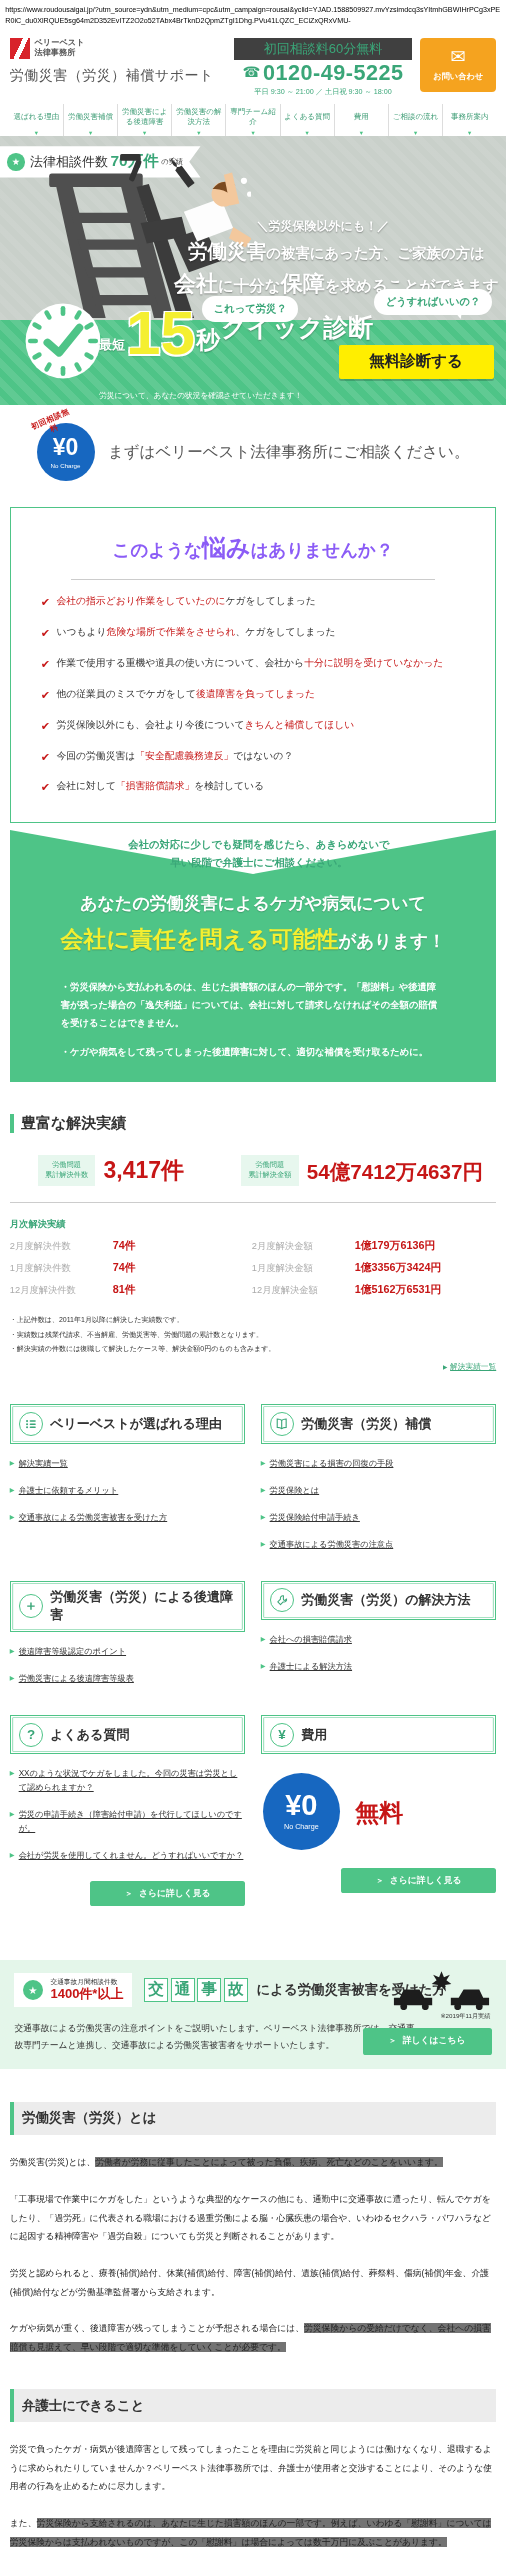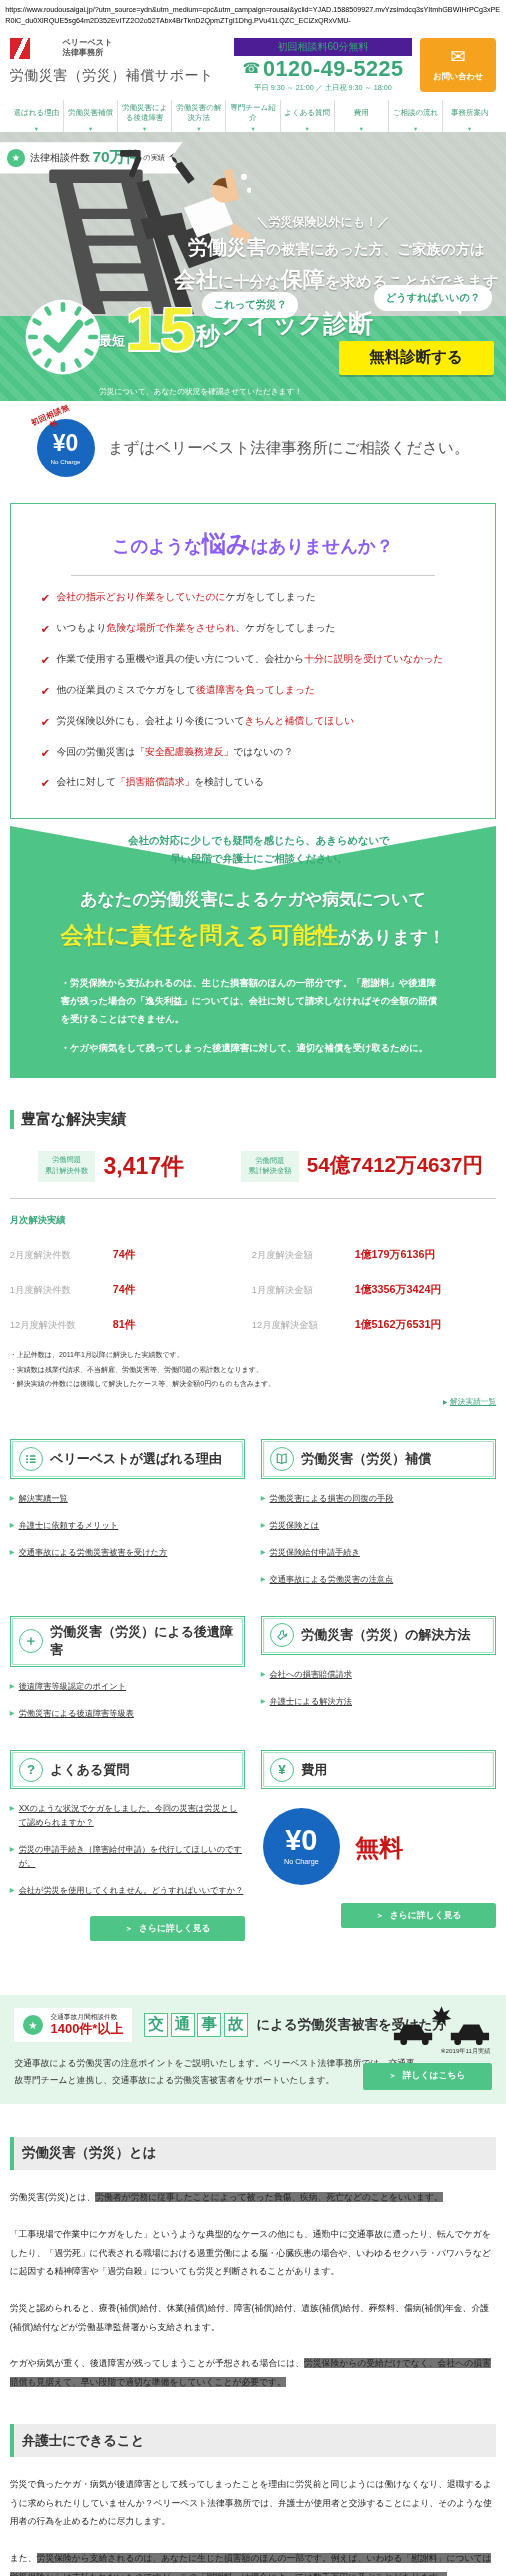--- a/index.html
+++ b/index.html
@@ -11,29 +11,29 @@
     font-family:"Liberation Sans","DejaVu Sans",sans-serif;
   }
   a { cursor:pointer; }
 
   
   .url-bar { font-size:7.2px; line-height:1.55; padding:4.1px 5.2px 6.2px; color:#000; word-break:break-all; }
 
   
   .site-header { display:flex; align-items:flex-start; padding:5.2px 9.8px 0; }
   .brand { }
-  .brand-row { display:flex; align-items:center;gap:28px; }
+  .brand-row { display:flex; align-items:center; }
   .logo-mark { width:20.6px; height:20.6px; background:#d8232a; position:relative; flex:0 0 auto; }
   .logo-mark::after { content:""; position:absolute; inset:0;
     background:linear-gradient(115deg,transparent 44%,#fff 44%,#fff 62%,transparent 62%); }
   .logo-text { font-size:8.2px; font-weight:bold; color:#555; line-height:1.3; margin-left:4.1px; }
   .page-title { font-size:14px; color:#555; margin-top:8.2px; letter-spacing:0.5px; }
   .header-right { margin-left:auto; display:flex; align-items:flex-start; }
   .phone-block { text-align:center; margin-right:8.2px; }
-  .free-label { background:#4c1d95; color:#3aa678; font-size:10px; padding:2.1px 0; width:178px; margin:0 auto; }
+  .free-label { background:#404040; color:#3aa678; font-size:13px; padding:2.1px 0; width:178px; margin:0 auto; }
   .phone-number { color:#3aa678; font-size:21.6px; font-weight:bold; line-height:1.2; letter-spacing:0.5px; }
   .phone-glyph { font-size:14.4px; vertical-align:3.1px; margin-right:2.1px; }
   .hours { color:#3aa678; font-size:7.2px; margin-top:1px; }
   .contact-btn { width:76px; height:54px; background:#f5a31f; border-radius:4.1px; color:#fff;
     display:flex; flex-direction:column; align-items:center; justify-content:center; font-weight:bold; font-size:8.2px; cursor:pointer; }
   .contact-btn .env { font-size:18.5px; line-height:1; margin-bottom:4.1px; }
 
   
   .nav { display:flex; margin-top:7.2px; padding:0 9.8px; }
   .nav-item { flex:1; text-align:center; font-size:7.5px; color:#3f9d76; border-left:0.5px solid #ddd;
@@ -42,21 +42,21 @@
   .nav-label { min-height:21.6px; display:flex; align-items:center; justify-content:center; line-height:1.35; }
   .nav-arrow { color:#4ec487; font-size:5.7px; margin-top:2.1px; }
 
   
   .hero { position:relative; height:184px; background:#c9d0ca;
     background-image:repeating-linear-gradient(45deg,rgba(255,255,255,.07) 0 6.2px,transparent 6.2px 12.4px); }
   .hero-badge { position:absolute; top:10.3px; left:0; background:#fff; display:flex; align-items:center;
     padding:5.2px 17.5px 5.2px 7.2px; clip-path:polygon(0 0,100% 0,calc(100% - 11.3px) 50%,100% 100%,0 100%); }
   .medal { width:17.5px; height:17.5px; border-radius:50%; background:#4ec487; color:#fff; display:flex;
     align-items:center; justify-content:center; font-size:9.3px; margin-right:5.2px; flex:0 0 auto; }
-  .hero-badge .pre { font-size:10px; color:#333; }
+  .hero-badge .pre { font-size:13px; color:#333; }
   .hero-badge .num { font-size:15.5px; font-weight:bold; color:#3aa678; margin:0 2.6px; }
   .hero-badge .post { font-size:7.2px; color:#333; }
   .hero-art { position:absolute; left:18.5px; top:15.5px; }
   .hero-copy { position:absolute; right:7.2px; top:82px; text-align:center; color:#fff; font-weight:bold;
     text-shadow:0 1px 1.5px rgba(0,0,0,.35); }
   .hero-copy .c1 { font-size:12px; margin-right:27px; }
   .hero-copy .c2 { font-size:14.4px; margin-top:3.1px; }
   .hero-copy .c2 .em { font-size:19.6px; }
   .hero-copy .c3 { font-size:15.5px; margin-top:4.1px; }
   .hero-copy .c3 .em { font-size:22px; }
@@ -113,29 +113,29 @@
   .appeal-line2 .em { color:#f4ef30; font-size:23px; }
   .appeal-line2 .rest { color:#fff; font-size:17.5px; }
   .appeal-bullets { margin-top:23px; color:#fff; font-size:9.3px; font-weight:bold; line-height:1.95; padding:0 25px; }
   .appeal-bullets .b2 { margin-top:10.3px; }
 
   
   .results { margin:32px 9.8px 0; }
   .h2a { border-left:4.1px solid #4ec487; padding-left:7.2px; font-size:15px; font-weight:bold; color:#333; }
   .results-intro { margin-top:18.5px; font-size:8.8px; }
   .totals { display:flex; align-items:center; margin-top:21.6px; }
-  .total { display:flex; align-items:flex-start;padding-left:28px; }
+  .total { display:flex; align-items:flex-end;padding-left:28px; }
   .total + .total { margin-left:29px; }
   .total-label { background:#e7f7ee; color:#3aa678; font-size:7.2px; text-align:center; padding:4.6px 7.2px;
     line-height:1.5; margin-right:8.2px; }
   .total-value { color:#c61616; font-weight:bold; font-size:23px; white-space:nowrap; }
   .total.amount .total-value { font-size:20.6px; }
   .hr1 { border:none; border-top:0.5px solid #ccc; margin:16.5px 0 0; }
   .monthly-title { color:#3aa678; font-weight:bold; font-size:9.3px; margin-top:14.4px; }
-  .monthly-row { display:flex; align-items:baseline; margin-top:21px; }
+  .monthly-row { display:flex; align-items:baseline; margin-top:8px; }
   .m-pair { display:flex; align-items:baseline; }
   .m-pair.left { width:242px; }
   .m-label { color:#aaa; font-size:9.3px; width:103px; }
   .m-value { color:#c61616; font-weight:bold; font-size:10.8px; }
   .notes { margin-top:16.5px; font-size:7px; line-height:2.05; }
   .results-link-row { text-align:right; margin-top:6.2px; }
   .green-link { color:#3aa678; font-size:7.7px; text-decoration:underline; }
   .tri-g { color:#3aa678; font-size:5.7px; margin-right:2.6px; display:inline-block; }
 
   

